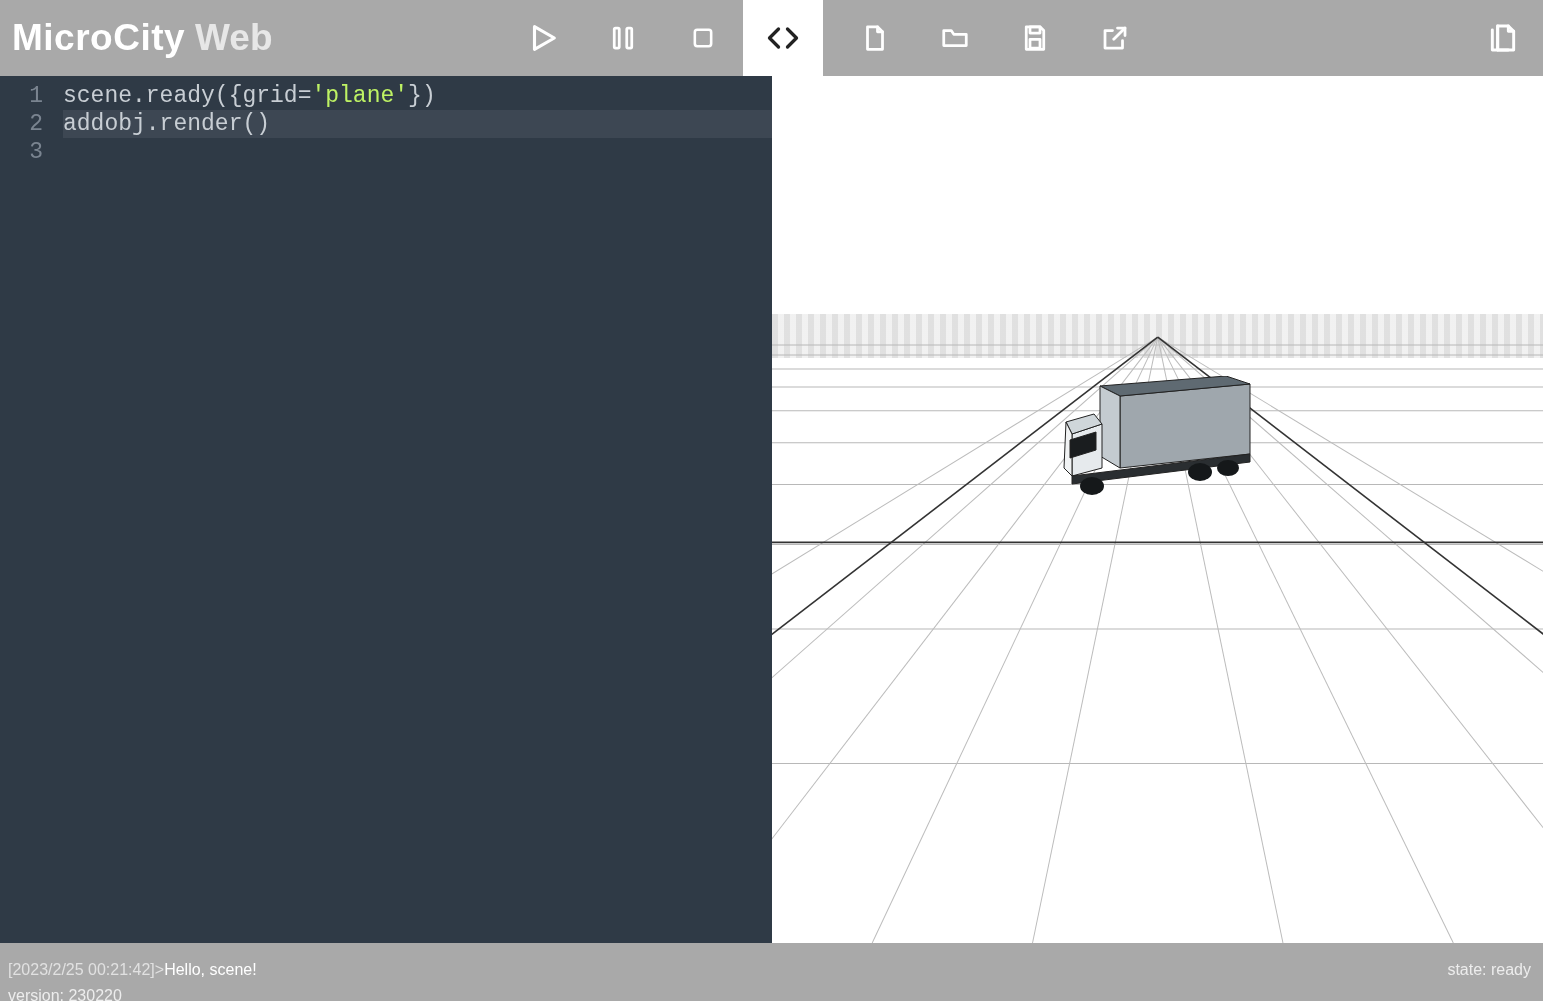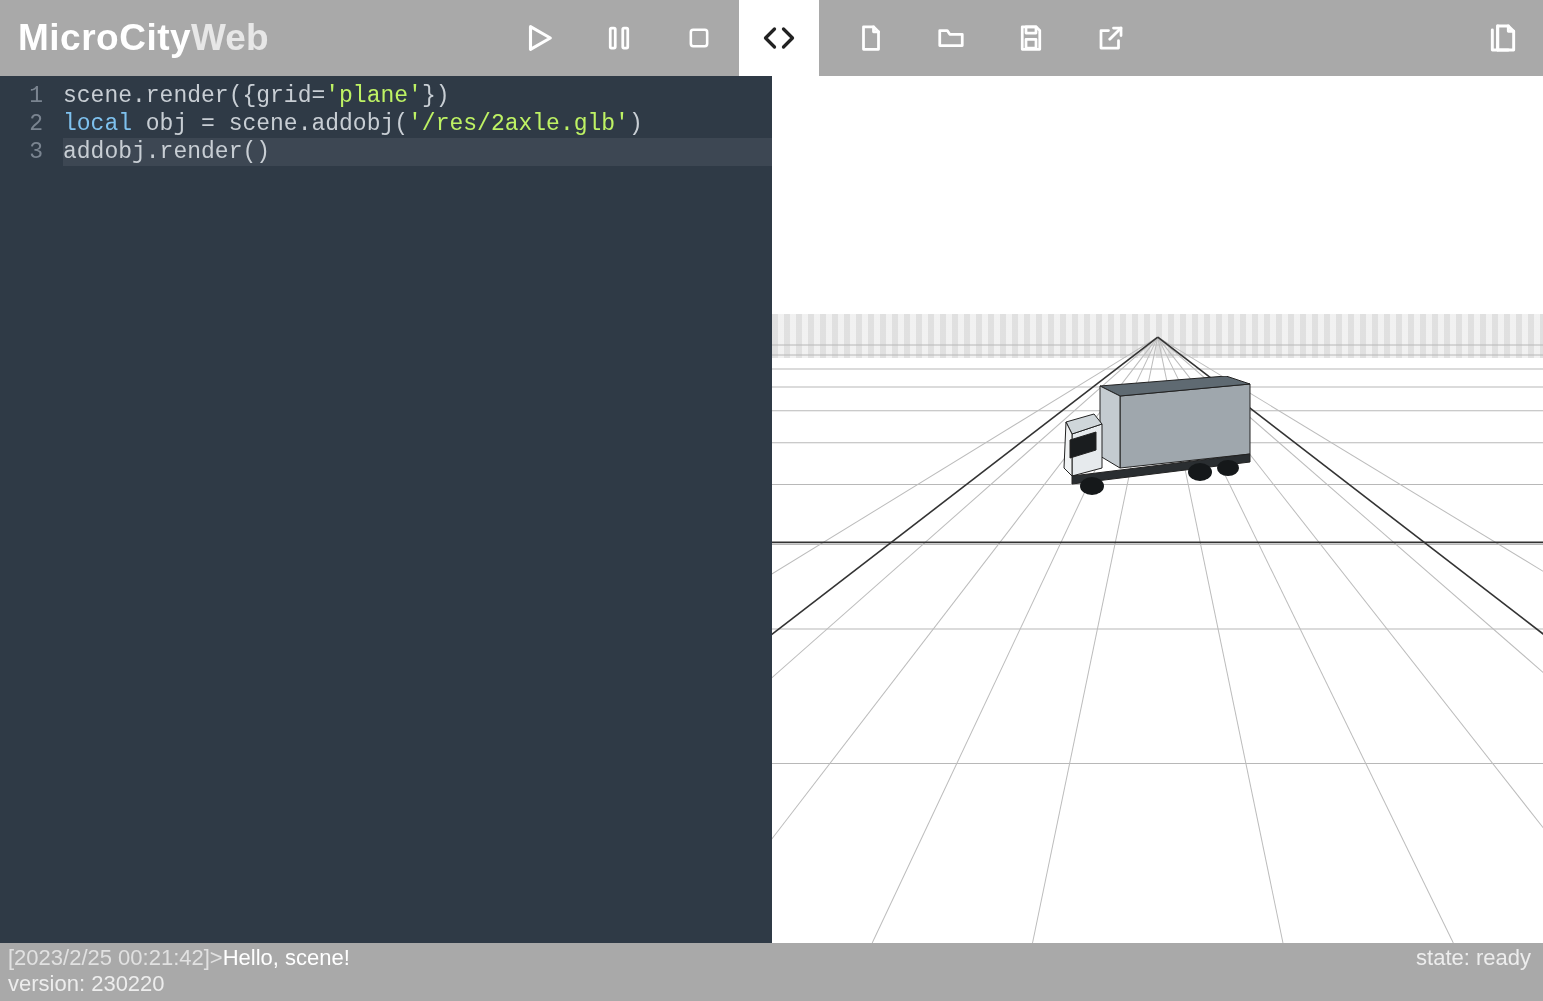--- a/index.html
+++ b/index.html
@@ -9,21 +9,22 @@
   
   .toolbar {
     height: 76px;
     background: #A9A9A9;
     display: flex;
     align-items: center;
     flex: 0 0 auto;
   }
   .brand {
     display: flex; align-items: baseline;
-    padding-left: 18px;
+    padding-left: 12px;
+    gap: 10px;
     white-space: nowrap;
   }
   .brand-main { font-size: 37px; font-weight: 600; color: #fff; letter-spacing: .5px; }
   .brand-sub  { font-size: 37px; font-weight: 700; color: #e7e7e7; }
 
   .tb-spacer-a { flex: 0 0 230px; }
   .tb-group { display: flex; align-items: center; }
   .tb-btn {
     width: 80px; height: 76px;
     display: flex; align-items: center; justify-content: center;
@@ -81,27 +82,27 @@
 
   
   .truck { position: absolute; left: 278px; top: 300px; width: 220px; height: 140px; }
   .truck polygon { stroke: #222; stroke-width: 1; }
 
   
   .console {
     flex: 0 0 auto;
     background: #A9A9A9;
     color: #fff;
-    font-size: 22px;
+    font-size: 16px;
     padding: 2px 12px 4px 8px;
   }
   .console-line { display: flex; align-items: baseline; gap: 0; height: 26px; }
   .console-left { display: flex; align-items: baseline; flex: 1 1 auto; }
   .ts { color: #e1e1e1; }
-  .console-right { white-space: nowrap; color: #ededed; }
+  .console-right { white-space: nowrap; color: #ededed; margin-top: 16px; }
 </style>
 </head>
 <body>
 
 <div class="toolbar">
   <div class="brand">
     <span class="brand-main">MicroCity</span>
     <span class="brand-sub">Web</span>
   </div>
   <div class="tb-spacer-a"></div>
@@ -175,22 +176,21 @@
 
 <div class="main">
 
   <div class="editor">
     <div class="gutter">
       <div>1</div>
       <div>2</div>
       <div>3</div>
     </div>
     <div class="code">
-      <div class="code-line"><span class="tk-fn">scene.render({grid=</span><span class="tk-str">'plane'</span><span class="tk-punc">})</span></div>
-      <div class="code-line"><span class="tk-kw">local</span><span class="tk-fn"> obj = scene.addobj(</span><span class="tk-str">'/res/2axle.glb'</span><span class="tk-punc">)</span></div>
+      <div class="code-line"><span class="tk-fn">scene.ready({grid=</span><span class="tk-str">'plane'</span><span class="tk-punc">})</span></div>
       <div class="code-line current"><span class="tk-fn">addobj.render()</span></div>
     </div>
   </div>
 
   <div class="viewport">
     <div class="horizon-haze"></div>
     <svg class="grid" viewBox="0 0 770 870" preserveAspectRatio="none">
       <g stroke="#b8b8b8" stroke-width="1">
 
         <line x1="0" y1="270" x2="770" y2="270"></line>

